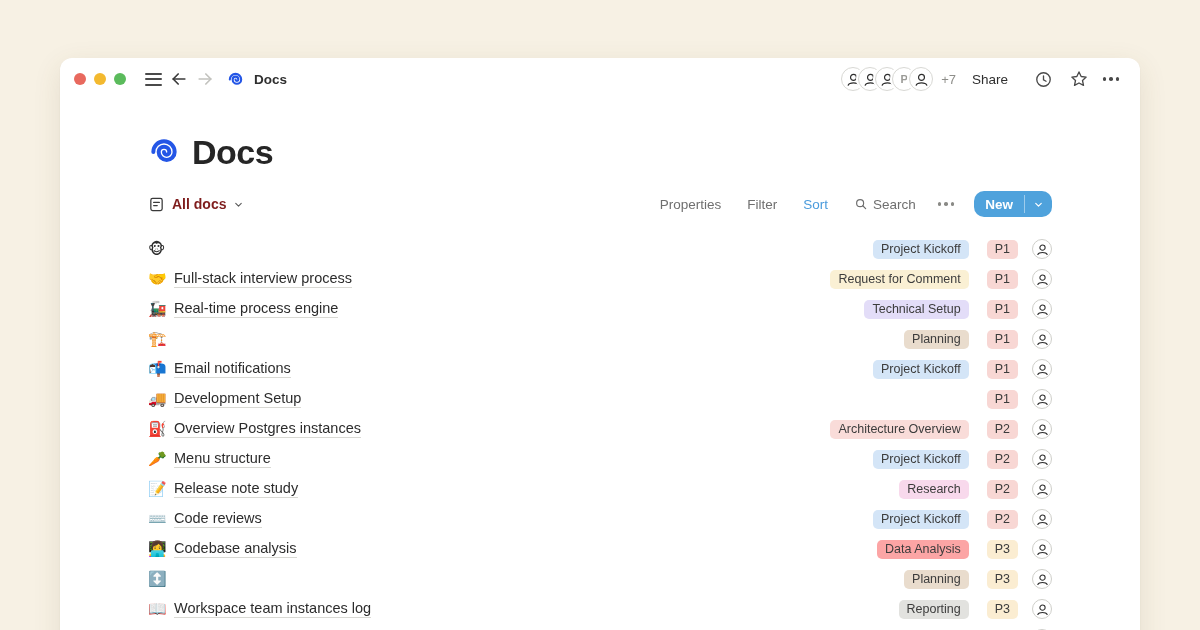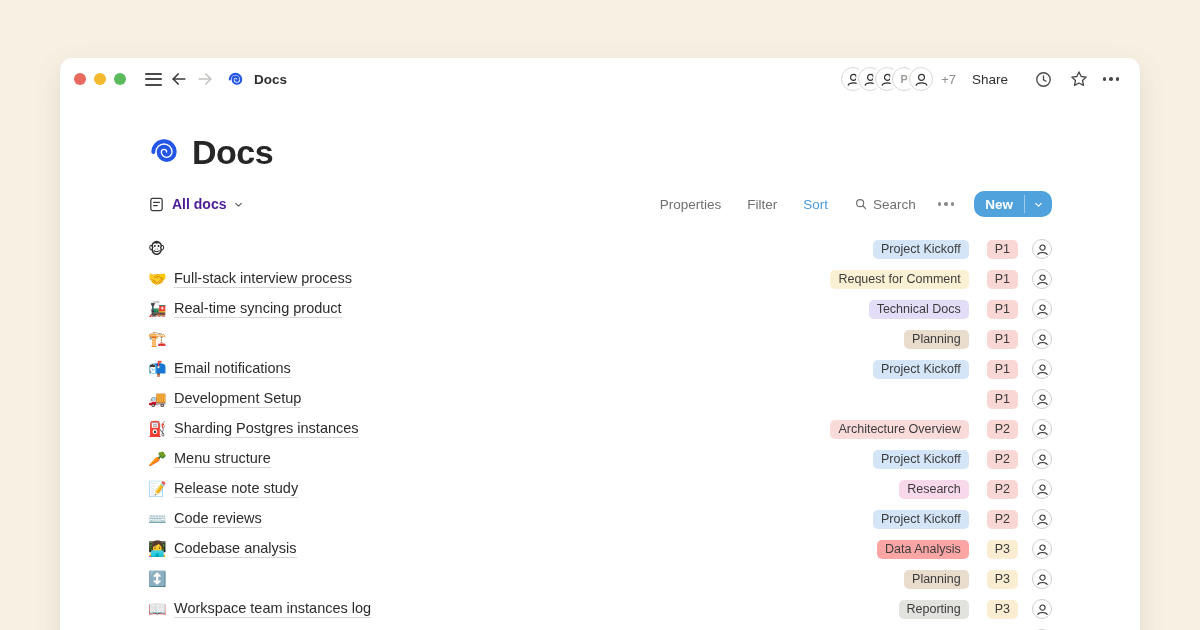--- a/index.html
+++ b/index.html
@@ -35,21 +35,21 @@
   .av.initial { color:#9A9A96; font-size:11px; font-weight:600; }
   .av svg { width:17px; height:17px; }
   .overflow-count { font-size:13px; color:#8E8E8A; margin-right:16px; }
   .share { font-size:13.5px; color:#2F2F2F; font-weight:500; margin-right:18px; cursor:pointer; }
   .tb-right-icon { margin-left:4px; margin-right:6px; }
   
   .content { padding:0 88px; }
   .page-head { margin-top:30px; display:flex; align-items:center; gap:12px; height:44px; }
   .page-title { font-size:34px; font-weight:800; letter-spacing:-.5px; color:#262626; }
   .subbar { margin-top:16px; display:flex; align-items:center; height:28px; }
-  .view-selector { display:flex; align-items:center; gap:7px; font-size:14px; font-weight:700; color:#4c1d95; cursor:pointer; }
+  .view-selector { display:flex; align-items:center; gap:7px; font-size:14px; font-weight:700; color:#7f1d1d; cursor:pointer; }
   .subbar-spacer { flex:1; }
   .tool { font-size:13.5px; color:#6F6F6F; margin-left:26px; cursor:pointer; display:flex; align-items:center; gap:5px; }
   .tool.active { color:#4A9BDC; }
   .dots3 { display:flex; gap:3px; margin-left:22px; cursor:pointer; }
   .dots3 i { width:3.5px; height:3.5px; border-radius:50%; background:#8A8A86; }
   .new-btn { margin-left:20px; display:flex; align-items:stretch; background:#4FA2DC; border-radius:10px;
              color:#fff; overflow:hidden; cursor:pointer; height:26px; }
   .new-btn .label { font-size:13.5px; font-weight:700; padding:0 11px; display:flex; align-items:center; }
   .new-btn .divider { width:1px; background:rgba(255,255,255,.45); margin:4px 0; }
   .new-btn .caret { display:flex; align-items:center; padding:0 8px; }
@@ -224,23 +224,23 @@
     <span class="row-avatar">
       <svg viewBox="0 0 24 24" fill="none" stroke="#2E2E2E" stroke-width="1.7" stroke-linecap="round">
               <circle cx="12" cy="9" r="4.2"></circle>
               <path d="M4.5 20c1.8-4.2 13.2-4.2 15 0"></path>
             </svg>
     </span>
   </div>
 
   <div class="row">
     <span class="row-emoji">🚂</span>
-    <a class="doc-name">Real-time syncing product</a>
-    <span class="spacer"></span>
-    <span class="chip tag" style="background-color: rgb(227, 221, 248);">Technical Docs</span>
+    <a class="doc-name">Real-time process engine</a>
+    <span class="spacer"></span>
+    <span class="chip tag" style="background-color: rgb(227, 221, 248);">Technical Setup</span>
     <span class="chip pri" style="background-color: rgb(248, 215, 212);">P1</span>
     <span class="row-avatar">
       <svg viewBox="0 0 24 24" fill="none" stroke="#2E2E2E" stroke-width="1.7" stroke-linecap="round">
               <circle cx="12" cy="9" r="4.2"></circle>
               <path d="M4.5 20c1.8-4.2 13.2-4.2 15 0"></path>
             </svg>
     </span>
   </div>
 
   <div class="row">
@@ -279,21 +279,21 @@
     <span class="row-avatar">
       <svg viewBox="0 0 24 24" fill="none" stroke="#2E2E2E" stroke-width="1.7" stroke-linecap="round">
               <circle cx="12" cy="9" r="4.2"></circle>
               <path d="M4.5 20c1.8-4.2 13.2-4.2 15 0"></path>
             </svg>
     </span>
   </div>
 
   <div class="row">
     <span class="row-emoji">⛽</span>
-    <a class="doc-name">Sharding Postgres instances</a>
+    <a class="doc-name">Overview Postgres instances</a>
     <span class="spacer"></span>
     <span class="chip tag" style="background-color: rgb(249, 220, 217);">Architecture Overview</span>
     <span class="chip pri" style="background-color: rgb(248, 215, 212);">P2</span>
     <span class="row-avatar">
       <svg viewBox="0 0 24 24" fill="none" stroke="#2E2E2E" stroke-width="1.7" stroke-linecap="round">
               <circle cx="12" cy="9" r="4.2"></circle>
               <path d="M4.5 20c1.8-4.2 13.2-4.2 15 0"></path>
             </svg>
     </span>
   </div>

